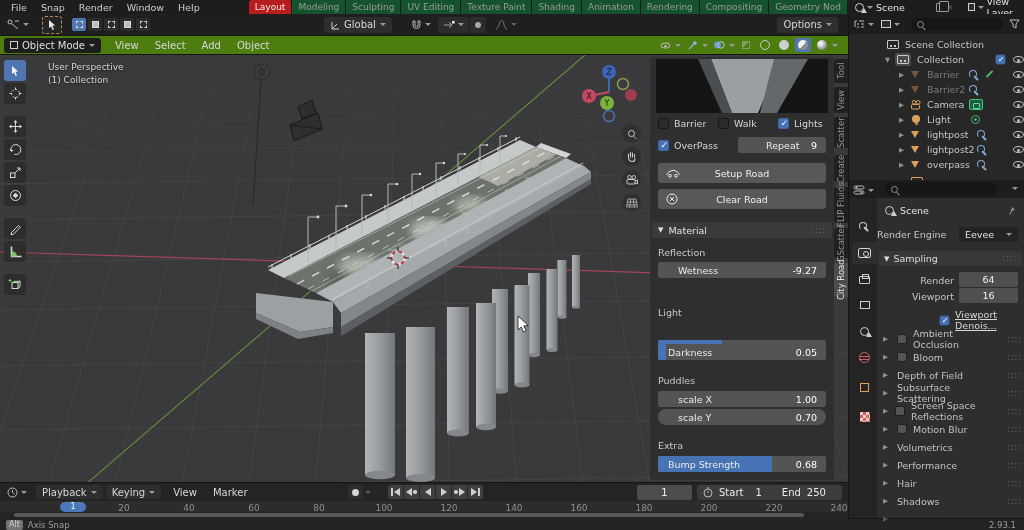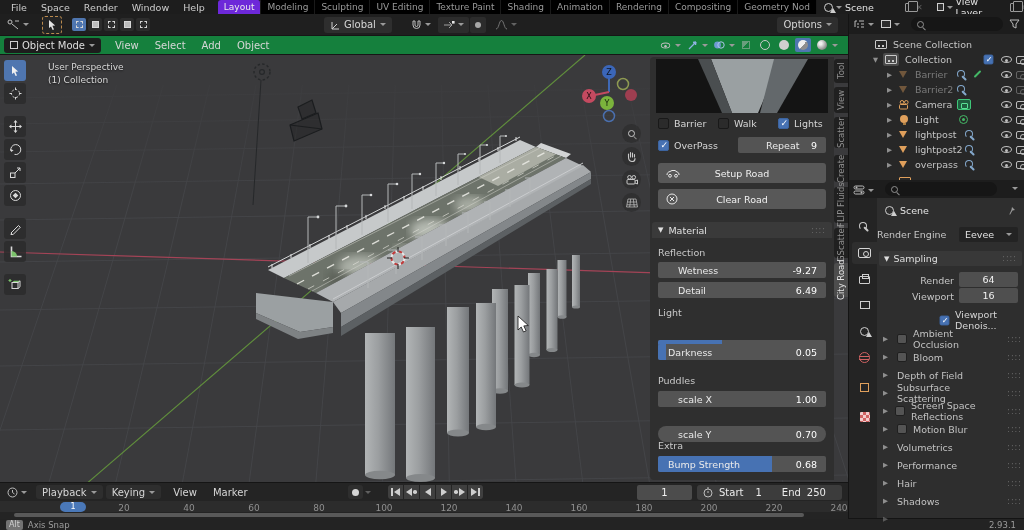--- a/index.html
+++ b/index.html
@@ -3,38 +3,38 @@
 <meta charset="utf-8">
 <style>
   html,body{margin:0;padding:0;background:#111;}
   *{box-sizing:border-box;}
   .win{position:relative;width:1024px;height:530px;background:#2b2b2b;font-family:"DejaVu Sans",sans-serif;font-size:10px;color:#c8c8c8;overflow:hidden;}
   
   .row1{height:14px;background:#1d1d1d;display:flex;align-items:center;font-size:9.5px;}
   .menu{padding:0 7px;color:#cdcdcd;cursor:default;}
   .logo{width:13px;height:10px;margin-left:4px;}
   .wsbar{display:flex;height:14px;margin-left:6px;}
-  .ws{height:14px;line-height:15px;padding:0 6px;font-size:9px;color:#9a9a9a;background:#000000;border-right:1px solid #1a1a1a;white-space:nowrap;}
-  .ws.active{background:#6d28d9;color:#ececec;border-radius:3px 3px 0 0;}
+  .ws{height:14px;line-height:15px;padding:0 6px;font-size:9px;color:#9a9a9a;background:#14532d;border-right:1px solid #1a1a1a;white-space:nowrap;}
+  .ws.active{background:#b91c1c;color:#ececec;border-radius:3px 3px 0 0;margin-left:36px;}
   .idblock{display:flex;align-items:center;gap:3px;padding:0 5px;height:14px;}
   .chev{width:0;height:0;border-left:3px solid transparent;border-right:3px solid transparent;border-top:3.5px solid #9a9a9a;display:inline-block;}
   .xg{color:#5f5f5f;font-size:8px;}
   .copyic{width:8px;height:9px;border:1px solid #9a9a9a;border-radius:1px;position:relative;}
   .copyic:before{content:"";position:absolute;left:2px;top:-3px;width:8px;height:9px;border:1px solid #9a9a9a;border-radius:1px;background:#1d1d1d;}
   
   .row2{height:22px;background:#1f1f1f;position:relative;display:flex;align-items:center;border-bottom:1px solid #161616;}
   .pill{background:#2e2e2e;border-radius:3px;display:flex;align-items:center;gap:4px;height:16px;padding:0 6px;color:#d6d6d6;}
   .sq{border-radius:2px;background:#2c2c2c;display:flex;align-items:center;justify-content:center;}
   .sq.on{background:#4f76b0;}
   .atool{width:20px;height:18px;border:1px dashed #bb8a4d;border-radius:3px;background:#252525;display:flex;align-items:center;justify-content:center;}
   .mic{width:14px;height:13px;}
   .mic span{display:block;width:7px;height:7px;border:1px dashed #d8d8d8;}
   .mic.f span{border-style:solid;background:#bdbdbd;}
   
-  .row3{height:19px;background:#15803d;display:flex;align-items:center;position:relative;border-bottom:1px solid #161616;}
+  .row3{height:19px;background:#4d7c0f;display:flex;align-items:center;position:relative;border-bottom:1px solid #161616;}
   .modepill{background:#1d1d1d;height:15px;border-radius:3px;display:flex;align-items:center;gap:4px;padding:0 6px;margin-left:4px;color:#dedede;}
   .hmenu{padding:0 8px;color:#d6d6d6;}
   .hic{width:16px;height:14px;border-radius:2px;display:flex;align-items:center;justify-content:center;margin-left:1px;}
   .hic.on{background:#4f76b0;}
   .sph{width:10px;height:10px;border-radius:50%;}
   
   .main{display:flex;}
   .leftcol{width:848px;}
   .rightcol{width:176px;border-left:1px solid #141414;}
   
@@ -64,21 +64,21 @@
   
   .vtabs{position:absolute;top:2px;right:0;width:14px;height:423px;}
   .vtab{position:absolute;right:0;width:14px;background:#202020;color:#909090;border-radius:0 3px 3px 0;writing-mode:vertical-rl;transform:rotate(180deg);display:flex;align-items:center;justify-content:center;font-size:8.5px;white-space:nowrap;}
   .vtab.active{background:#4d4d4d;color:#e4e4e4;}
   
   .outl{height:166px;background:#272727;position:relative;font-size:9.5px;}
   .ohead{height:20px;background:#1d1d1d;position:relative;}
   .srch{position:absolute;height:14px;background:#161616;border-radius:8px;display:flex;align-items:center;padding:0 6px;gap:4px;}
   .mag{width:7px;height:7px;border:1.2px solid #8f8f8f;border-radius:50%;position:relative;flex:none;}
   .mag:after{content:"";position:absolute;left:5px;top:5px;width:4px;height:1.2px;background:#8f8f8f;transform:rotate(45deg);transform-origin:0 0;}
-  .orow{position:absolute;left:4px;right:0;height:15px;text-align:right;}
+  .orow{position:absolute;left:16px;right:0;height:15px;text-align:right;}
   .orow span.nm{position:absolute;color:#c4c4c4;top:1px;}
   .orow.dim span.nm{color:#7a7a7a;}
   .tri{font-size:6.5px;color:#8f8f8f;position:absolute;top:3px;}
   .ic-eye{display:inline-block;width:11px;height:7px;border:1px solid #bdbdbd;border-radius:50%;position:relative;}
   .ic-eye:after{content:"";position:absolute;left:3px;top:1.5px;width:3px;height:3px;border-radius:50%;background:#bdbdbd;}
   .ic-cam{display:inline-block;width:11px;height:8px;border:1px solid #bdbdbd;border-radius:2px;position:relative;}
   .ic-cam:after{content:"";position:absolute;left:2.5px;top:1.5px;width:4px;height:4px;border:1px solid #bdbdbd;border-radius:50%;}
   .dim2{opacity:.4;}
   .ic-mesh{display:inline-block;width:0;height:0;border-left:4.5px solid transparent;border-right:4.5px solid transparent;border-top:7.5px solid #e0a05c;}
   .ic-wr{position:relative;display:inline-block;width:11px;height:11px;}
@@ -147,21 +147,21 @@
 
 <div class="win">
 
   <div class="row1">
     <svg class="logo" viewBox="0 0 14 10">
         <ellipse cx="8" cy="5" rx="5.4" ry="4.4" fill="#e87d0d"></ellipse>
         <ellipse cx="9" cy="4.4" rx="2.4" ry="2" fill="#e8e8e8"></ellipse>
         <path d="M1 7 L6 3 L8 5 Z" fill="#2a6fa5"></path>
       </svg>
     <span class="menu">File</span>
-    <span class="menu">Space</span>
+    <span class="menu">Snap</span>
     <span class="menu">Render</span>
     <span class="menu">Window</span>
     <span class="menu">Help</span>
     <div class="wsbar">
       <span class="ws active">Layout</span>
       <span class="ws">Modeling</span>
       <span class="ws">Sculpting</span>
       <span class="ws">UV Editing</span>
       <span class="ws">Texture Paint</span>
       <span class="ws">Shading</span>
@@ -569,43 +569,38 @@
             <span style="font-size:7px;margin-right:5px;">▼</span>
             <span>Material</span>
             <span class="grip">::::</span>
           </div>
           <div class="grplab" style="top:190px;">Reflection</div>
           <div class="fld" style="top:205px;">
             <span class="fill" style="width: 0%;"></span>
             <span class="lab">Wetness</span>
             <span class="val">-9.27</span>
           </div>
-          <div class="fld" style="top:225px;">
-            <span class="fill" style="width: 0%;"></span>
-            <span class="lab">Detail</span>
-            <span class="val">6.49</span>
-          </div>
           <div class="grplab" style="top:250px;">Light</div>
           <div class="fld" style="top:283px;">
             <span class="fill" style="width: 38%;"></span>
             <span class="lab" style="left:10px;">Specular</span>
             <span class="val">0.38</span>
           </div>
           <div class="fld" style="top:287px;">
             <span class="fill" style="width: 5%;"></span>
             <span class="lab" style="left:10px;">Darkness</span>
             <span class="val">0.05</span>
           </div>
           <div class="grplab" style="top:318px;">Puddles</div>
           <div class="fld" style="top:334px;">
             <span class="fill" style="width: 0%;"></span>
             <span class="lab">scale X</span>
             <span class="val">1.00</span>
           </div>
-          <div class="fld" style="top:369px;border-radius:8px;">
+          <div class="fld" style="top:352px;border-radius:8px;">
             <span class="fill" style="width: 0%;"></span>
             <span class="lab">scale Y</span>
             <span class="val">0.70</span>
           </div>
           <div class="grplab" style="top:383px;">Extra</div>
           <div class="fld" style="top:399px;">
             <span class="fill" style="width: 68%;"></span>
             <span class="lab" style="left:10px;">Bump Strength</span>
             <span class="val">0.68</span>
           </div>
@@ -866,21 +861,21 @@
               <span style="font-size:7px;">▼</span>
               <span>Sampling</span>
               <span class="grip">::::</span>
             </div>
             <span style="position:absolute;right:70px;top:77px;color:#c6c6c6;">Render</span>
             <div class="vbox" style="left:82px;right:6px;top:74px;">64</div>
             <span style="position:absolute;right:70px;top:93px;color:#c6c6c6;">Viewport</span>
             <div class="vbox" style="left:82px;right:6px;top:90px;">16</div>
             <div style="position:absolute;left:62px;top:111px;display:flex;align-items:center;gap:5px;">
               <span class="cb on" style="transform:scale(.9);"></span>
-              <span style="color:#d6d6d6;">Viewport Denois...</span>
+              <span style="color:#d6d6d6;text-decoration:underline;">Viewport Denois...</span>
             </div>
             <div class="psec" style="top:132px;">
                 <span class="tri2">▶</span>
                 <span class="cbs"></span>
                 <span>Ambient Occlusion</span>
                 <span class="grip">::::</span>
               </div>
             <div class="psec" style="top:150px;">
                 <span class="tri2">▶</span>
                 <span class="cbs"></span>

